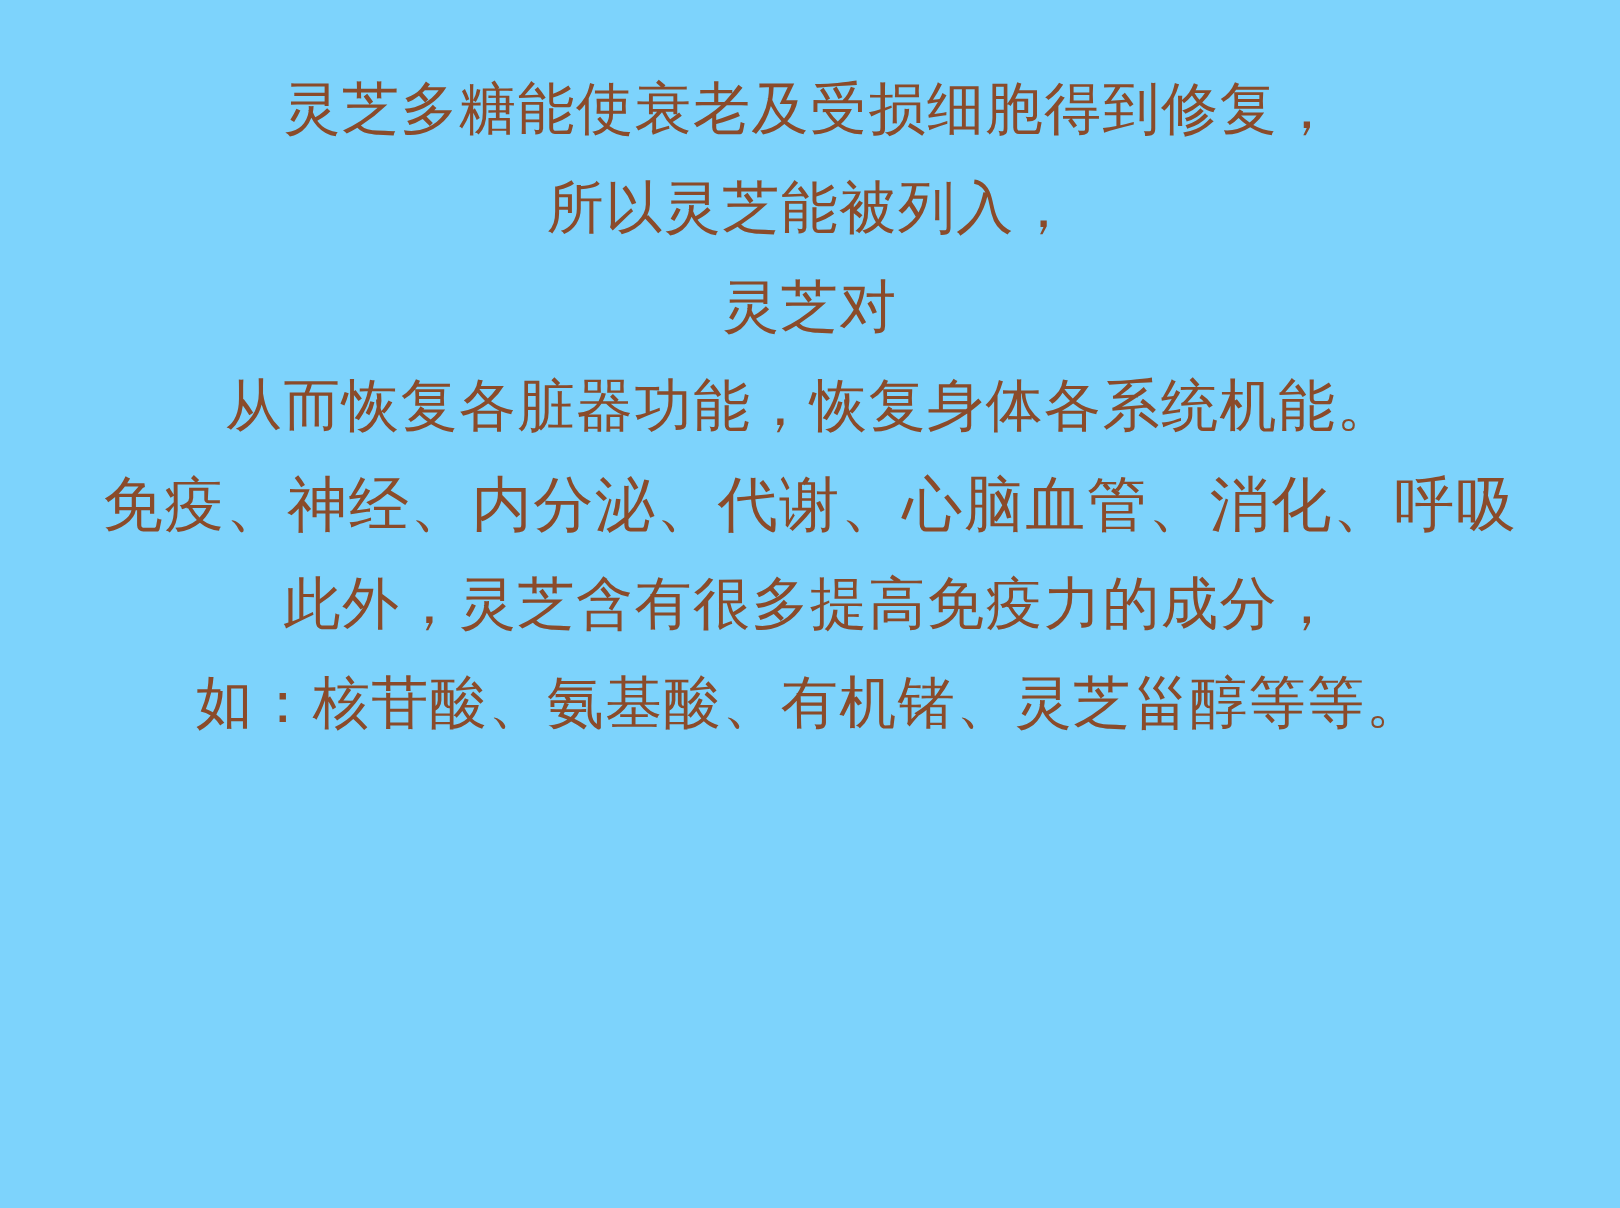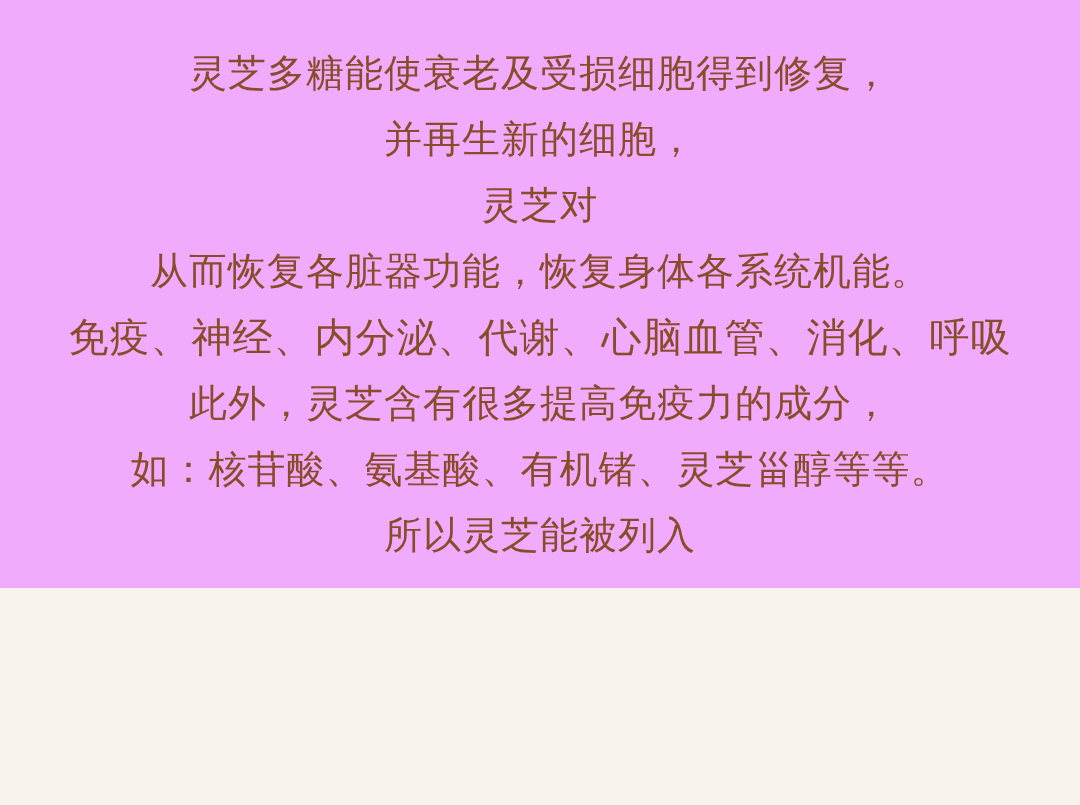--- a/index.html
+++ b/index.html
@@ -8,22 +8,22 @@
   }
   body {
     width: 1080px;
     height: 805px;
     background: #f8f3ec;
     font-family: "Liberation Sans", "DejaVu Sans", sans-serif;
     overflow: hidden;
   }
   #page {
     width: 1080px;
-    height: 588px;
-    background: #f0abfc;
+    height: 805px;
+    background: #7dd3fc;
     box-sizing: border-box;
     display: flex;
     flex-direction: column;
     align-items: center;
     justify-content: flex-start;
     padding-top: 40px;
   }
   .text-block {
     width: 1080px;
     display: flex;
@@ -42,21 +42,20 @@
   .line.size-lg {
     font-size: 40px;
   }
 </style>
 </head>
 <body>
 
 <div id="page">
   <div class="text-block">
     <div class="line">灵芝多糖能使衰老及受损细胞得到修复，</div>
-    <div class="line">并再生新的细胞，</div>
+    <div class="line">所以灵芝能被列入，</div>
     <div class="line">灵芝对</div>
     <div class="line">从而恢复各脏器功能，恢复身体各系统机能。</div>
     <div class="line size-lg">免疫、神经、内分泌、代谢、心脑血管、消化、呼吸</div>
     <div class="line">此外，灵芝含有很多提高免疫力的成分，</div>
     <div class="line">如：核苷酸、氨基酸、有机锗、灵芝甾醇等等。</div>
-    <div class="line">所以灵芝能被列入</div>
   </div>
 </div>
 
 </body></html>

